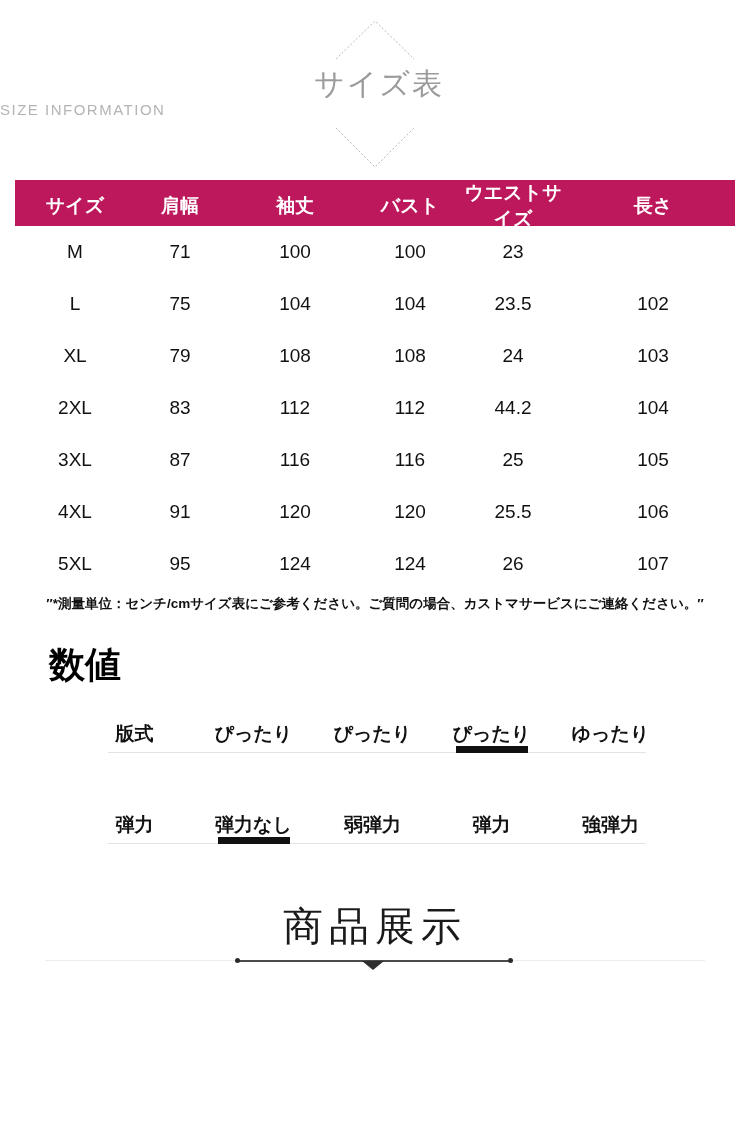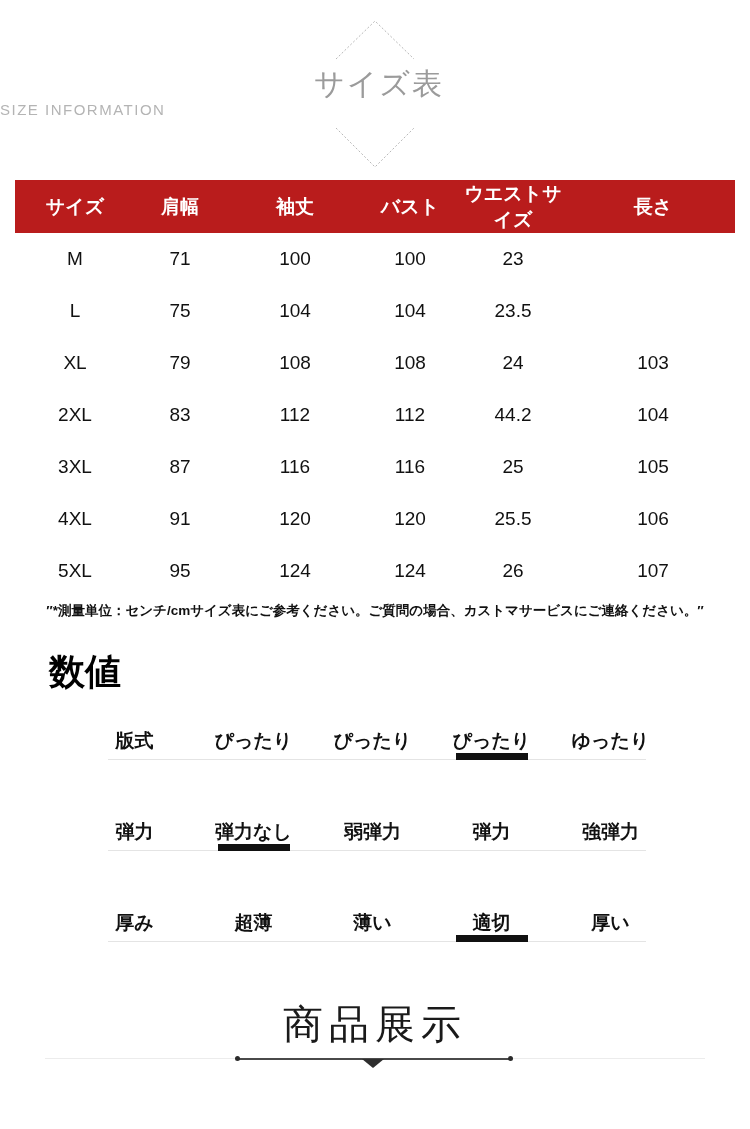--- a/index.html
+++ b/index.html
@@ -25,21 +25,21 @@
     text-align: left; font-size: 15px; color: #b4b4b4; letter-spacing: 1.5px;
   }
 
   
   .size-table { margin: 10px 15px 0 15px; width: 720px; }
   .trow {
     display: grid;
     grid-template-columns: 120px 90px 140px 90px 116px 164px;
     align-items: center;
   }
-  .thead { background: #b91c1c; height: 53px; }
+  .thead { background: #be185d; height: 46px; }
   .thead .cell { color: #ffffff; font-weight: bold; font-size: 19px; }
   .tbody-row { height: 52px; background: #ffffff; }
   .cell { text-align: center; font-size: 19px; color: #111111; }
 
   
   .note {
     margin-top: 4px; text-align: center;
     font-size: 13.5px; font-weight: bold; color: #111111; line-height: 20px;
   }
 
@@ -111,20 +111,21 @@
     <div class="cell">100</div>
     <div class="cell">100</div>
     <div class="cell">23</div>
   </div>
   <div class="trow tbody-row">
     <div class="cell">L</div>
     <div class="cell">75</div>
     <div class="cell">104</div>
     <div class="cell">104</div>
     <div class="cell">23.5</div>
+    <div class="cell">102</div>
   </div>
   <div class="trow tbody-row">
     <div class="cell">XL</div>
     <div class="cell">79</div>
     <div class="cell">108</div>
     <div class="cell">108</div>
     <div class="cell">24</div>
     <div class="cell">103</div>
   </div>
   <div class="trow tbody-row">
@@ -183,31 +184,20 @@
       <div class="mcell">弾力</div>
       <div class="mcell">弾力なし</div>
       <div class="mcell">弱弾力</div>
       <div class="mcell">弾力</div>
       <div class="mcell">強弾力</div>
     </div>
     <div class="sel-bar" style="left: 142.5px;"></div>
     <div class="metric-rule"></div>
   </div>
 
-  <div class="metric-row">
-    <div class="metric-cells">
-      <div class="mcell">厚み</div>
-      <div class="mcell">超薄</div>
-      <div class="mcell">薄い</div>
-      <div class="mcell">適切</div>
-      <div class="mcell">厚い</div>
-    </div>
-    <div class="sel-bar" style="left: 380.5px;"></div>
-    <div class="metric-rule"></div>
-  </div>
 </div>
 
 <div class="footer-heading">商品展示</div>
 <div class="footer-line">
   <div class="fl-faint-left"></div>
   <div class="fl-dark"></div>
   <div class="fl-faint-right"></div>
   <div class="fl-dot left"></div>
   <div class="fl-dot right"></div>
   <div class="fl-triangle"></div>

